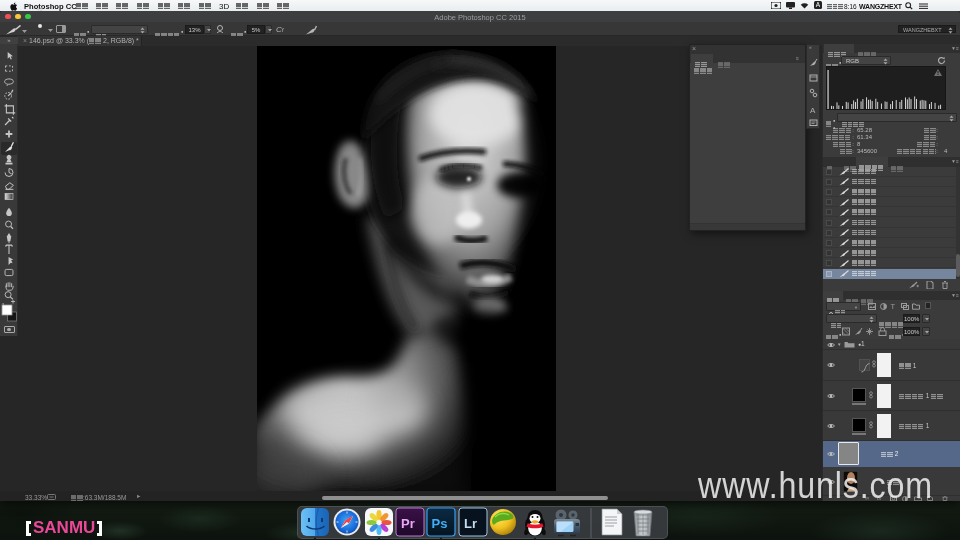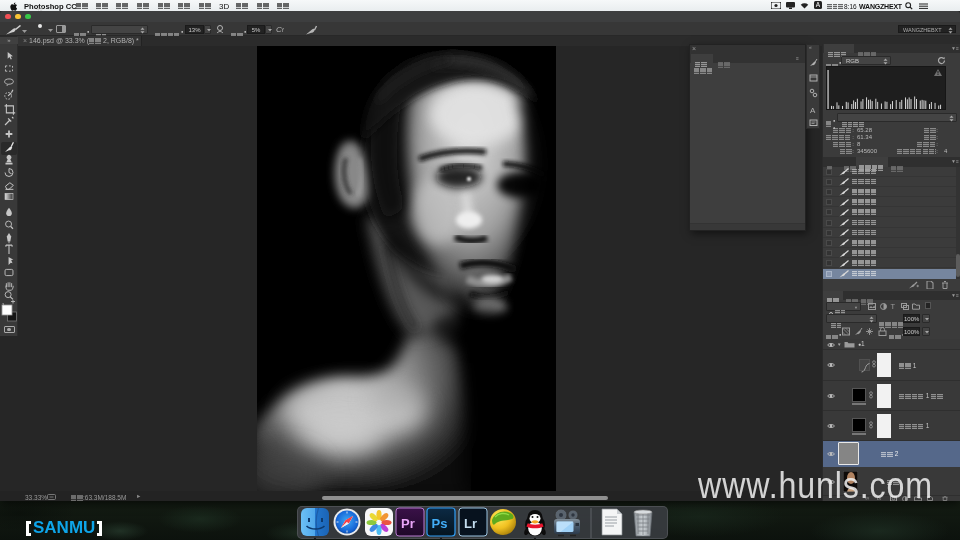--- a/index.html
+++ b/index.html
@@ -33,21 +33,21 @@
 
 #desktop{left:0;top:501px;width:960px;height:39px;background:
  radial-gradient(40px 14px at 120px 30px,#25382bcc,transparent 70%),
  radial-gradient(60px 20px at 200px 18px,#1d2f22bb,transparent 70%),
  radial-gradient(50px 16px at 300px 32px,#223527aa,transparent 70%),
  radial-gradient(90px 25px at 430px 28px,#1a2a1f99,transparent 70%),
  radial-gradient(120px 30px at 700px 15px,#1c2d2188,transparent 70%),
  radial-gradient(100px 28px at 880px 30px,#203226aa,transparent 70%),
  radial-gradient(70px 22px at 20px 12px,#0508066e,transparent 80%),
  linear-gradient(#141c13,#0c120d)}
-#sanmu{left:26px;top:518px;color:#0ea5e9;font-weight:bold;font-size:17px}
+#sanmu{left:26px;top:518px;color:#ec4899;font-weight:bold;font-size:17px}
 .brk{display:inline-block;width:5px;height:14.5px;vertical-align:-2.5px}
 .bl{border-left:3px solid #fff;border-top:3px solid #fff;border-bottom:3px solid #fff;margin-right:2px}
 .br{border-right:3px solid #fff;border-top:3px solid #fff;border-bottom:3px solid #fff;margin-left:2px}
 #wmark{left:0px;top:465px;width:933px;text-align:right;color:rgba(242,242,242,.85);font-size:37px;letter-spacing:1px;transform:scaleX(.87);transform-origin:100% 50%}
 </style></head>
 <body>
 <div id="stage">
 
 <div class="abs" id="desktop"></div>
 
@@ -89,20 +89,21 @@
       </svg>
  <svg class="it" style="left:919px;top:2.5px" width="9" height="7" viewBox="0 0 9 7">
         <path d="M0 1h9M0 3.2h9M0 5.4h9" stroke="#222" stroke-width="1"></path>
       </svg>
 </div>
 
 <div class="abs" id="titlebar"></div>
 <div class="abs tl" style="left:5px;background:#f25056"></div>
 <div class="abs tl" style="left:15px;background:#fac536"></div>
 <div class="abs tl" style="left:25px;background:#39c748"></div>
+<div class="abs" id="title">Adobe Photoshop CC 2015</div>
 <div class="abs" id="optionsbar">
  <svg class="abs" style="left:5px;top:2.5px" width="17" height="10" viewBox="0 0 17 10">
         <path d="M1 9.5 L8 4 Q9.5 2.8 11 3.8 L10 6 Q8.5 7.5 7.5 7.2 Z" fill="#cfcfcf"></path>
         <path d="M10.5 4.5 L15.5 .5" stroke="#cfcfcf" stroke-width="1.6"></path>
       </svg>
  <svg class="abs" style="left:22px;top:8px" width="5" height="3">
         <path d="M0 0h5L2.5 3z" fill="#999"></path>
       </svg>
  <div class="abs" style="left:33px;top:2px;width:13px;height:9px">
         <div style="width:4px;height:4px;border-radius:50%;background:#e8e8e8;margin:0 auto"></div>

